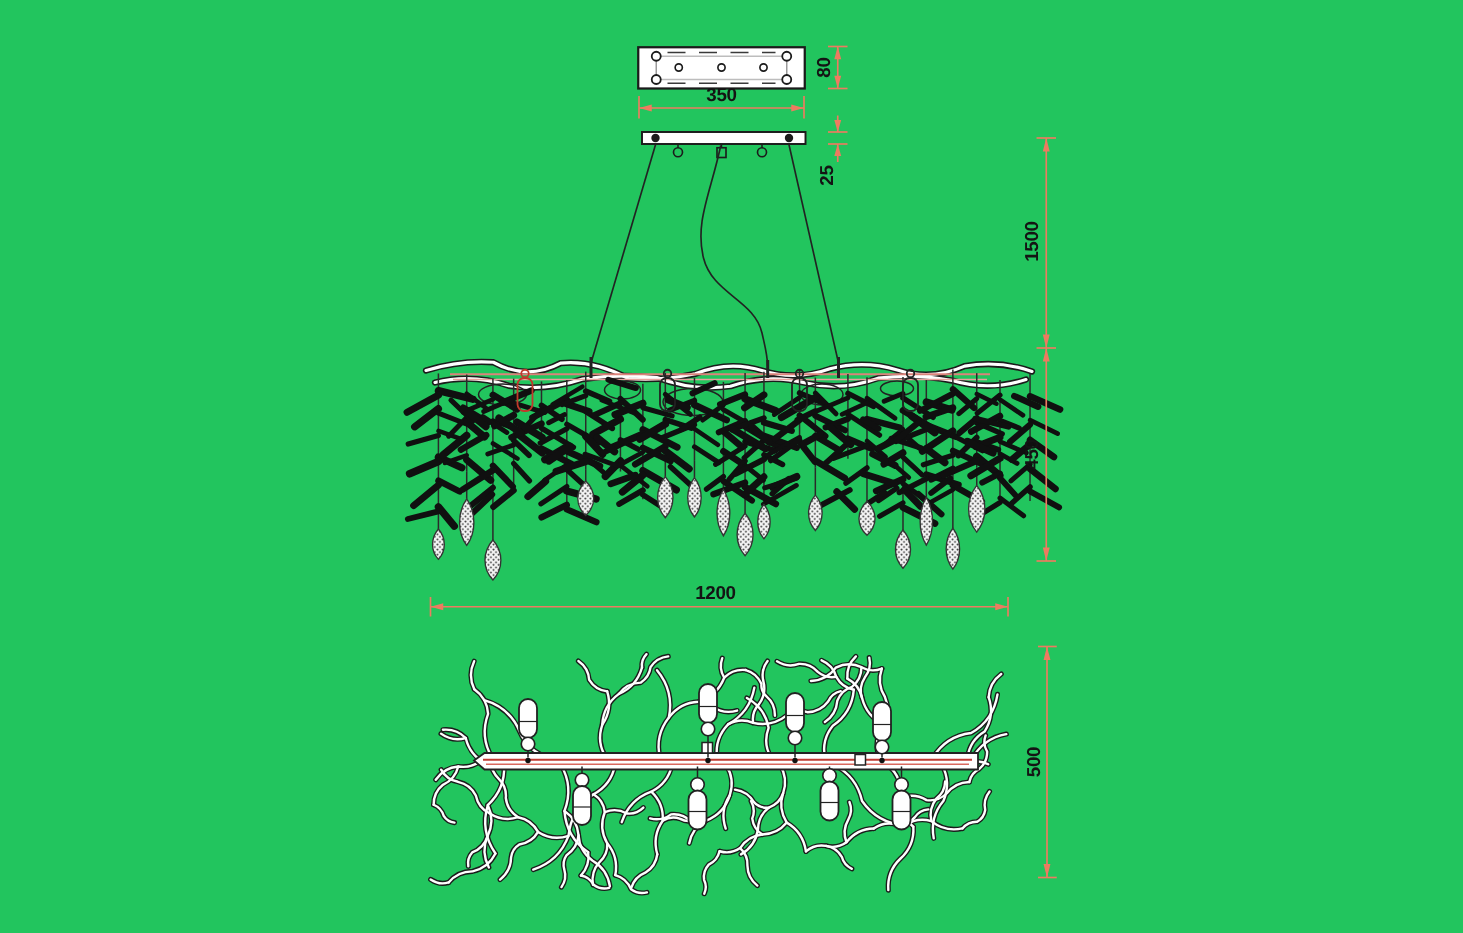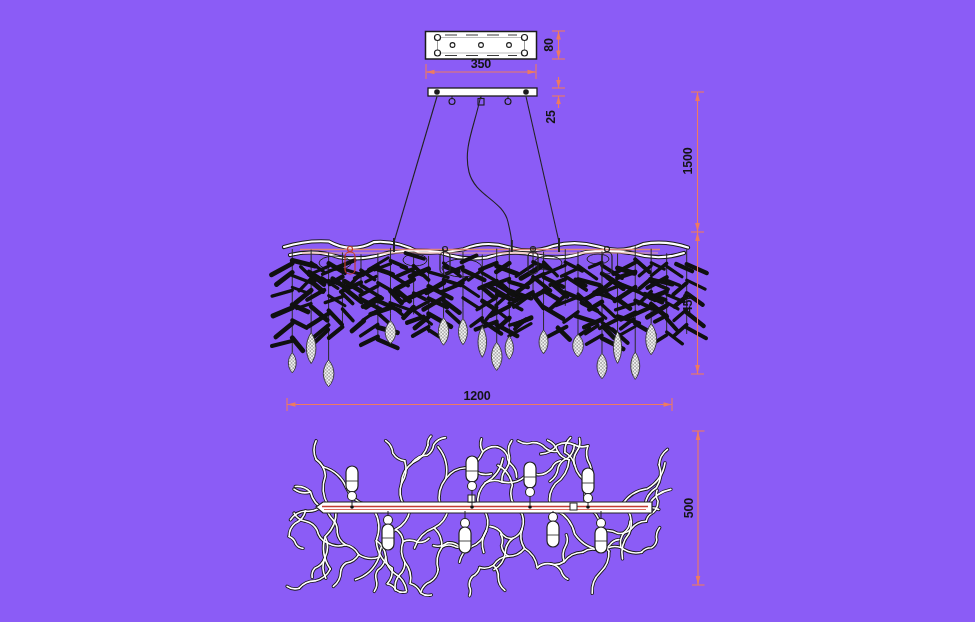--- a/index.html
+++ b/index.html
@@ -1,16 +1,16 @@
 <!DOCTYPE html>
 <html><head>
 <meta charset="utf-8">
 <style>
   html,body{margin:0;padding:0;background:#ffffff;}
-  .stage{position:relative;width:975px;height:622px;background:#8b5cf6;overflow:hidden;}
+  .stage{position:relative;width:975px;height:622px;background:#22c55e;overflow:hidden;}
   svg text{font-family:"Liberation Sans",sans-serif;font-size:12.5px;font-weight:600;fill:#141414;letter-spacing:-0.2px;}
 </style>
 </head>
 <body>
 
 <div class="stage">
 <svg id="cad" width="975" height="622" viewBox="0 0 975 622">
   <defs>
     <pattern id="dots" width="3.4" height="3.4" patternUnits="userSpaceOnUse">
       <rect width="3.4" height="3.4" fill="#f4f4f4"></rect>

